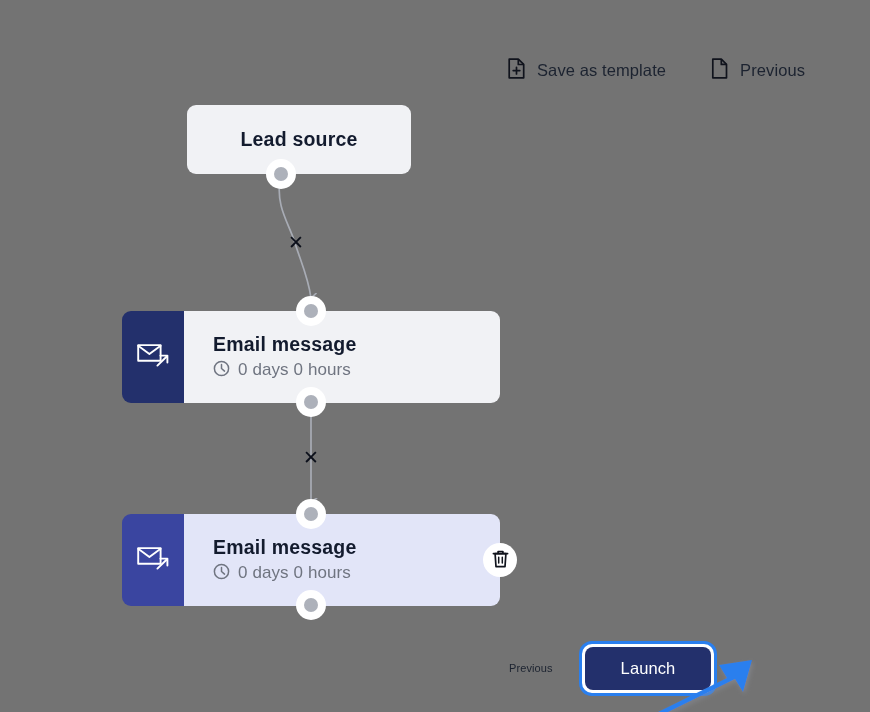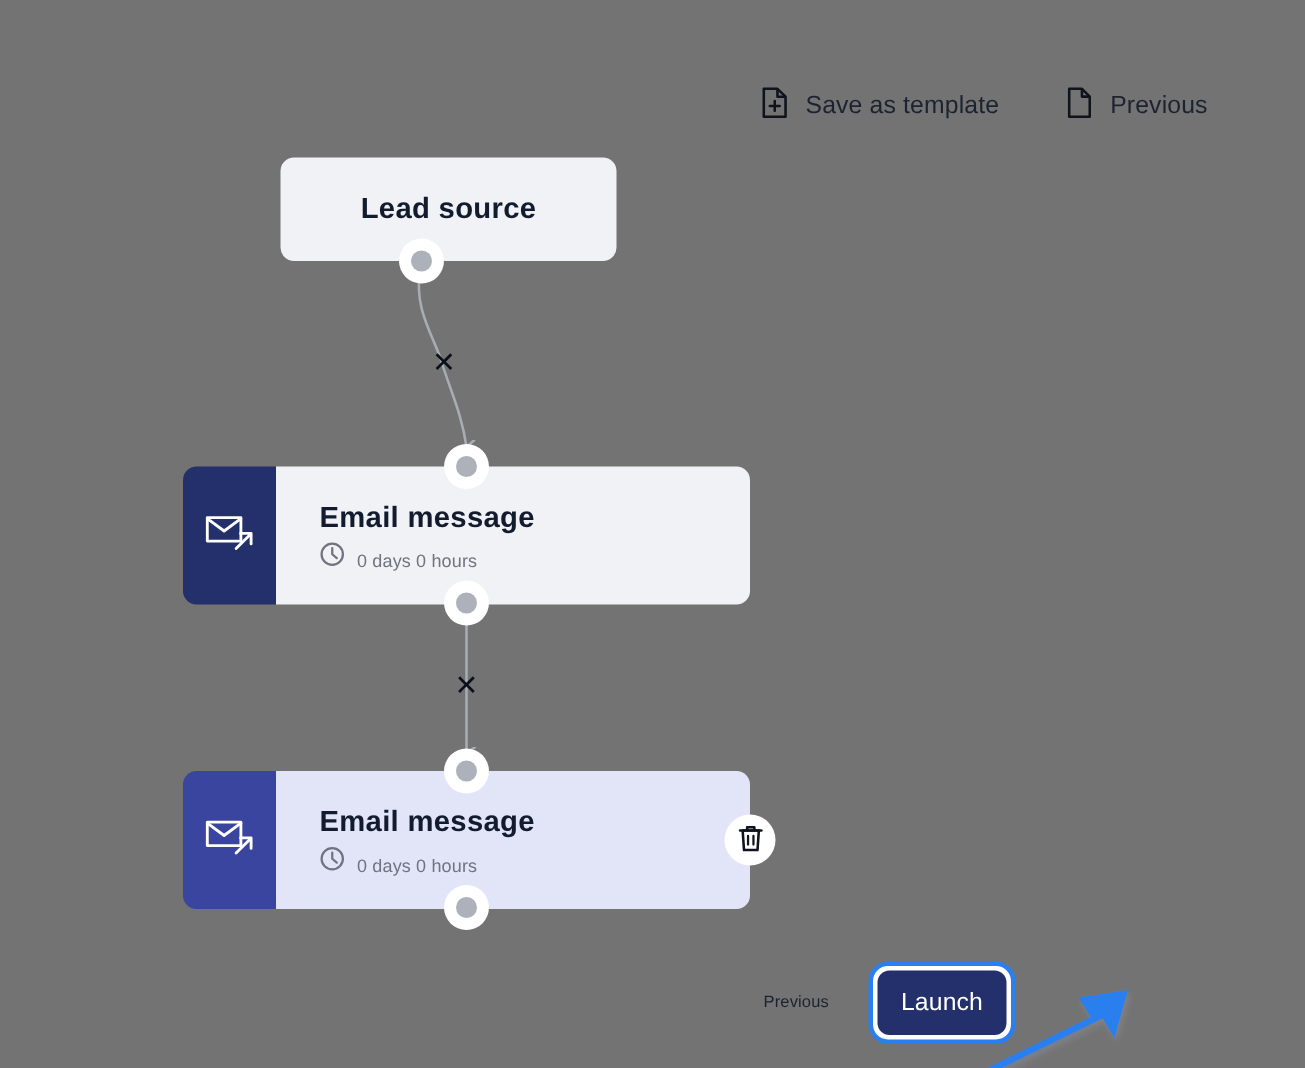--- a/index.html
+++ b/index.html
@@ -88,24 +88,24 @@
   }
   .node-card .title {
     font-size: 19.5px;
     font-weight: bold;
     color: #131b2e;
     letter-spacing: .2px;
     line-height: 1.25;
   }
   .node-card .sub {
     display: flex;
-    align-items: flex-end;
+    align-items: flex-start;
     gap: 8px;
     margin-top: 4px;
-    font-size: 12px;
+    font-size: 17px;
     color: #6f7480;
     letter-spacing: .1px;
   }
 
   
   #node-email-1 { top: 311px; }
   #node-email-1 .icon-block { background: #23306c; }
   #node-email-1 .body { background: #f1f2f5; }
 
   
@@ -199,21 +199,21 @@
     padding: 3px;
     background: #ffffff;
     display: inline-flex;
   }
   .btn-primary {
     font-size: 16.5px;
     color: #ffffff;
     background: #23306c;
     border: none;
     border-radius: 8px;
-    padding: 12px 16px;
+    padding: 12px 36px;
     cursor: pointer;
     letter-spacing: .1px;
   }
 
   
   #pointer-arrow {
     position: absolute;
     left: 655px; top: 655px;
     z-index: 9;
     pointer-events: none;

